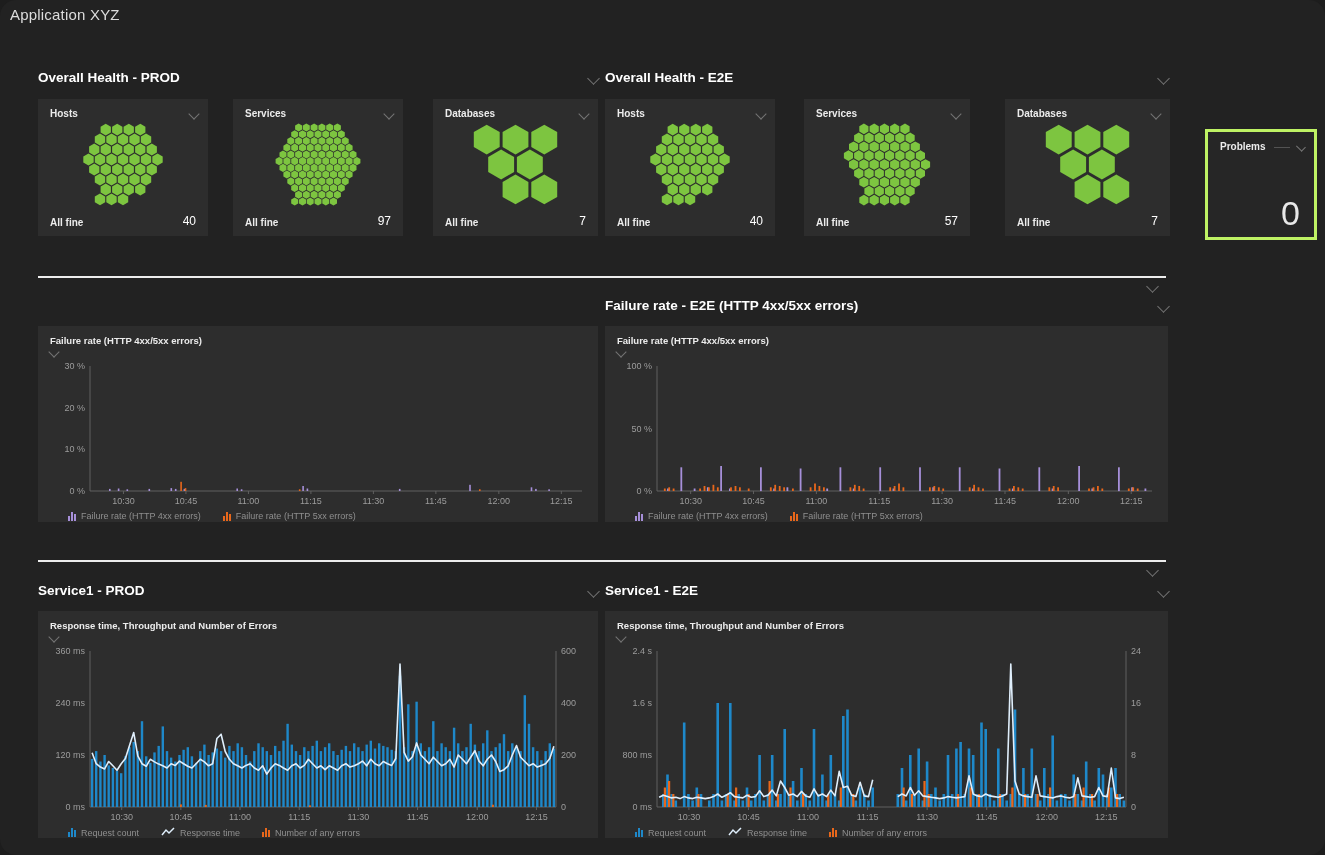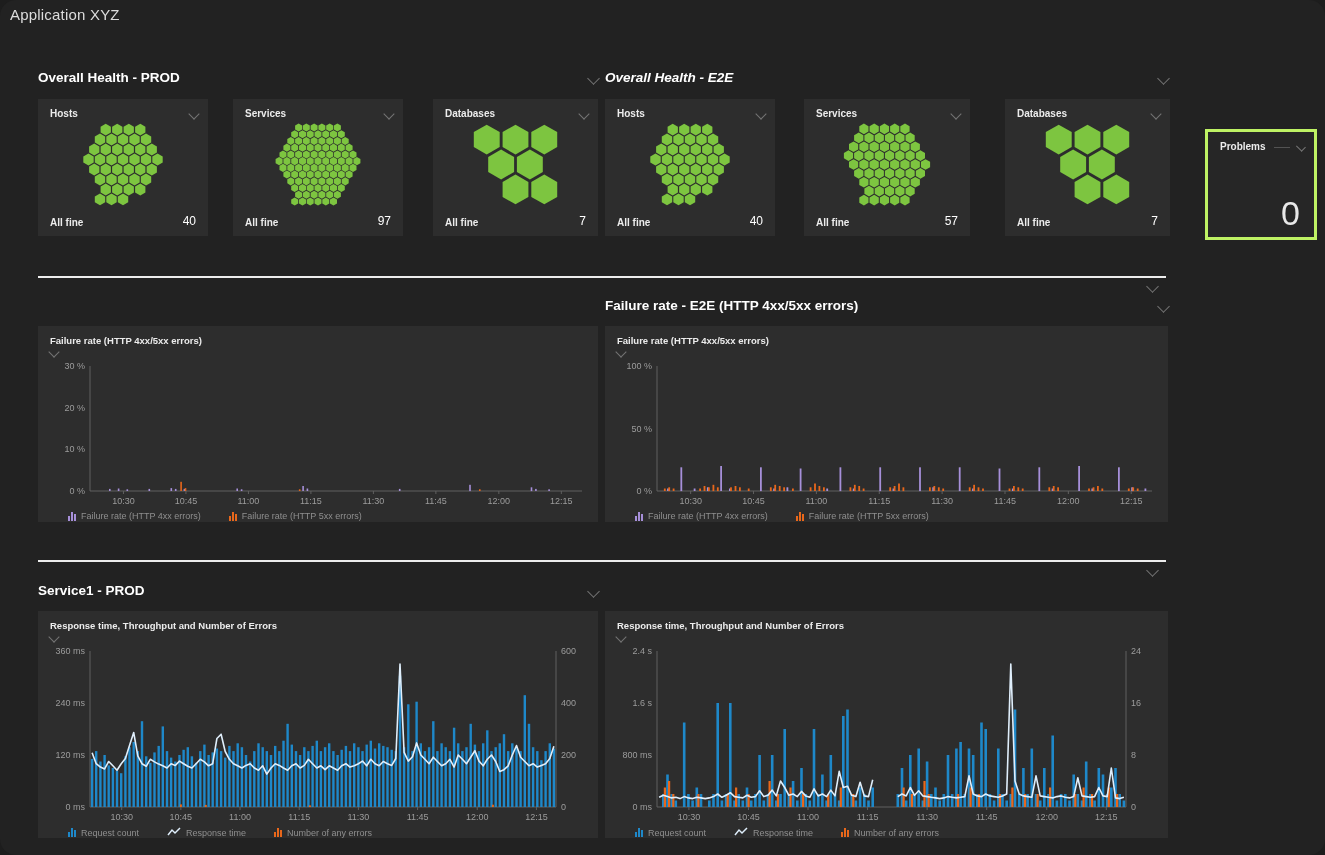--- a/index.html
+++ b/index.html
@@ -17,21 +17,21 @@
   .status{font-size:10px;font-weight:bold;color:#ececec;margin-top:12px;}
   .count{font-size:12px;color:#ffffff;}
   .chev{width:7px;height:7px;border-left:1.5px solid #757575;border-bottom:1.5px solid #757575;
         transform:rotate(-45deg);display:inline-block;margin-top:2px;}
   .chev.big{width:8px;height:8px;}
   .divider{height:2px;background:#ededed;}
   .chart-tile{background:#2d2d2d;display:flex;flex-direction:column;}
   .chart-head{display:flex;justify-content:space-between;align-items:flex-start;padding:9px 12px 0 12px;flex-direction:column;}
   .chart-title{font-size:9.5px;font-weight:bold;color:#ececec;}
   .chart-area{flex:1;margin:0 6px;}
-  .legend{display:flex;gap:28px;align-items:center;padding:0 0 9px 30px;height:16px;}
+  .legend{display:flex;gap:22px;align-items:center;padding:0 0 9px 30px;height:16px;}
   .leg{display:flex;align-items:center;gap:5px;font-size:9px;color:#8f8f8f;white-space:nowrap;}
   .leg-bars{display:inline-flex;align-items:flex-end;gap:1px;height:9px;}
   .leg-bars i{width:2px;background:currentColor;display:block;}
   .leg-bars i:nth-child(1){height:5px;}
   .leg-bars i:nth-child(2){height:9px;}
   .leg-bars i:nth-child(3){height:7px;}
   .c-purple{color:var(--purple);}
   .c-orange{color:var(--orange);}
   .c-blue{color:var(--blue);}
   .c-line{color:var(--line);}
@@ -44,21 +44,21 @@
 <body>
 
 <div id="app">
 
   <div class="abs page-title" style="left:10px;top:6px;">Application XYZ</div>
 
   <div class="abs sec-head" style="left:38px;top:70px;width:560px;">
     <span>Overall Health - PROD</span>
     <span class="chev big"></span>
   </div>
-  <div class="abs sec-head" style="left:605px;top:70px;width:563px;font-style:italic;">
+  <div class="abs sec-head" style="left:605px;top:70px;width:563px;">
     <span>Overall Health - E2E</span>
     <span class="chev big"></span>
   </div>
 
   <div class="abs tile" style="left:38px;top:99px;width:170px;height:137px;">
     <div class="tile-head">
         <span class="tile-label">Hosts</span>
         <span class="chev"></span>
       </div>
     <div class="hexwrap"><svg width="154" height="83">
@@ -589,20 +589,24 @@
           <span>Failure rate (HTTP 5xx errors)</span>
         </span>
     </div>
   </div>
 
   <div class="abs divider" style="left:38px;top:560px;width:1128px;"></div>
   <span class="abs chev big" style="left:1148px;top:564px;"></span>
 
   <div class="abs sec-head" style="left:38px;top:583px;width:560px;">
     <span>Service1 - PROD</span>
+    <span class="chev big"></span>
+  </div>
+  <div class="abs sec-head" style="left:605px;top:583px;width:563px;">
+    <span>Service1 - E2E</span>
     <span class="chev big"></span>
   </div>
 
   <div class="abs chart-tile" style="left:38px;top:611px;width:560px;height:227px;">
     <div class="chart-head">
         <span class="chart-title">Response time, Throughput and Number of Errors</span>
         <span class="chev"></span>
       </div>
     <div class="chart-area"><svg width="548" height="182" font-family="Liberation Sans, sans-serif">
           <line x1="46" y1="10" x2="46" y2="166" stroke="#606060"></line>

